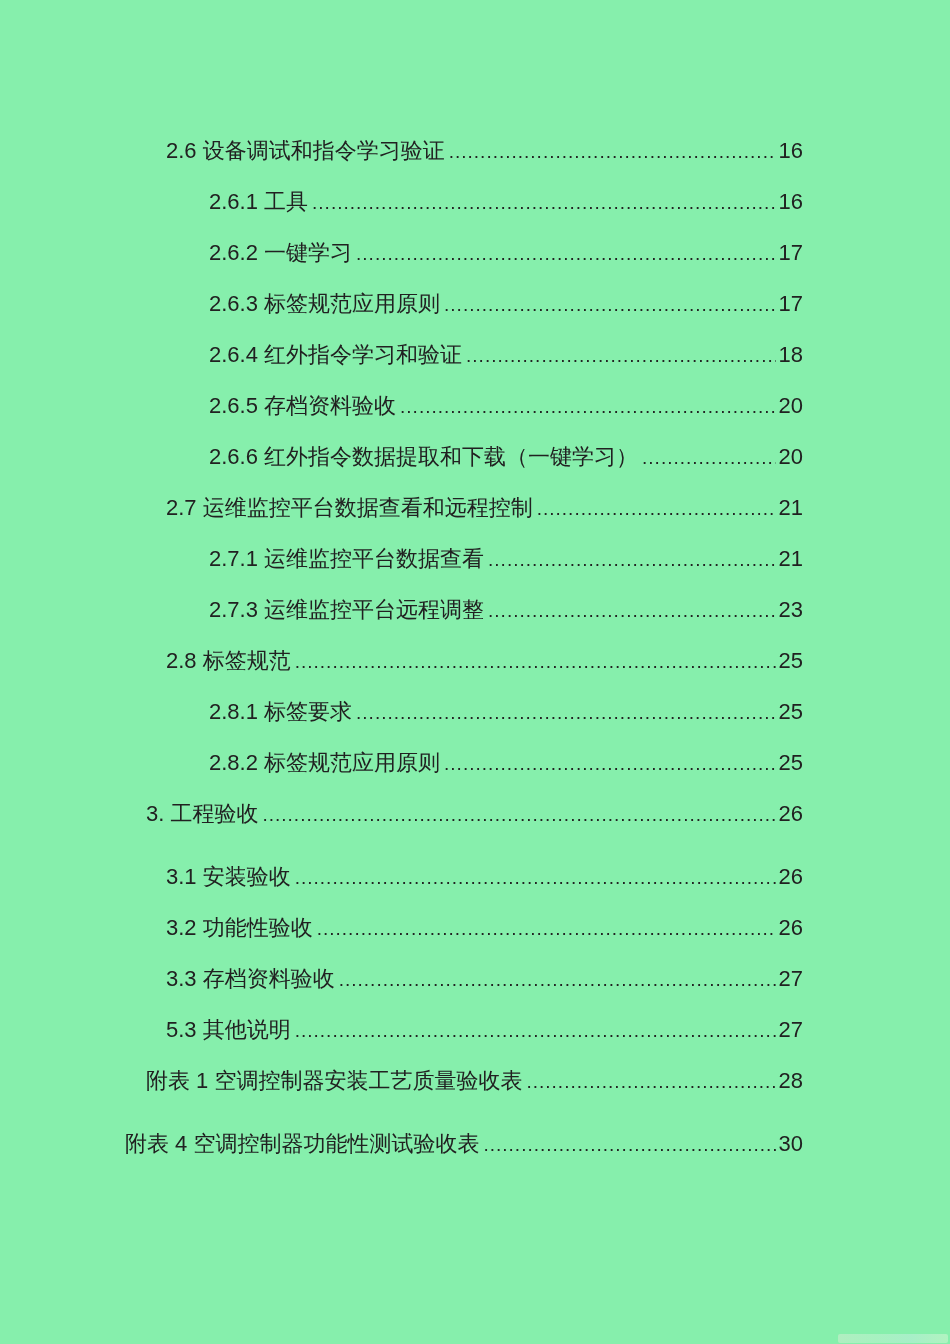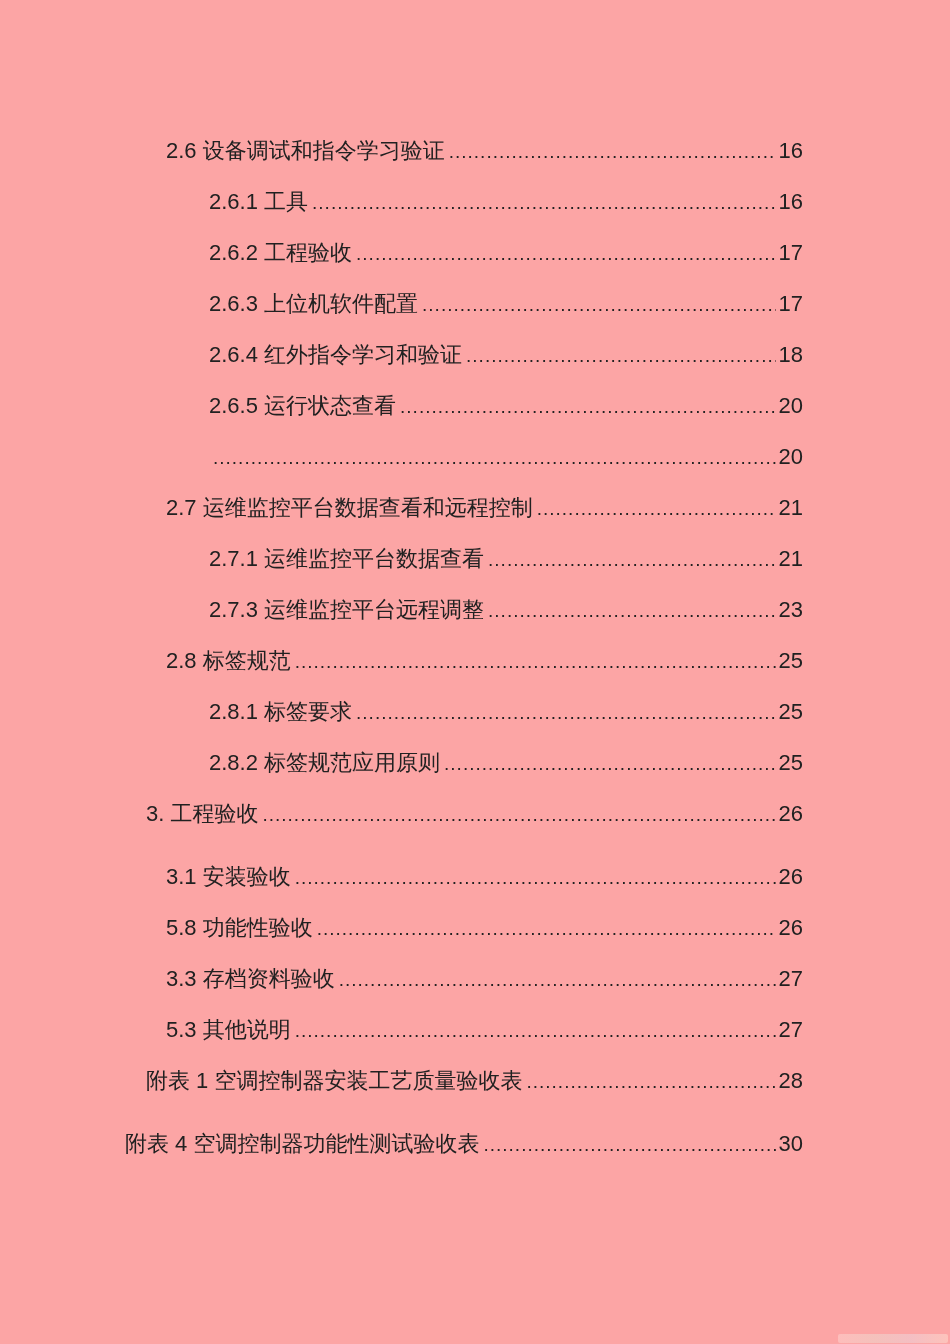--- a/index.html
+++ b/index.html
@@ -4,21 +4,21 @@
 <style>
   html, body {
     margin: 0;
     padding: 0;
     background: #ffffff;
   }
   .page {
     position: relative;
     width: 950px;
     height: 1344px;
-    background: #fca5a5;
+    background: #86efac;
     overflow: hidden;
     font-family: "Liberation Sans", "DejaVu Sans", sans-serif;
   }
   .toc {
     position: absolute;
     left: 125px;
     top: 138px;
     width: 678px;
     color: #212121;
     font-size: 22px;
@@ -78,40 +78,41 @@
     <span class="toc-label">2.6 设备调试和指令学习验证</span>
     <span class="toc-dots"></span>
     <span class="toc-page">16</span>
   </div>
       <div class="toc-row level-3">
     <span class="toc-label">2.6.1 工具</span>
     <span class="toc-dots"></span>
     <span class="toc-page">16</span>
   </div>
       <div class="toc-row level-3">
-    <span class="toc-label">2.6.2 工程验收</span>
+    <span class="toc-label">2.6.2 一键学习</span>
     <span class="toc-dots"></span>
     <span class="toc-page">17</span>
   </div>
       <div class="toc-row level-3">
-    <span class="toc-label">2.6.3 上位机软件配置</span>
+    <span class="toc-label">2.6.3 标签规范应用原则</span>
     <span class="toc-dots"></span>
     <span class="toc-page">17</span>
   </div>
       <div class="toc-row level-3">
     <span class="toc-label">2.6.4 红外指令学习和验证</span>
     <span class="toc-dots"></span>
     <span class="toc-page">18</span>
   </div>
       <div class="toc-row level-3">
-    <span class="toc-label">2.6.5 运行状态查看</span>
+    <span class="toc-label">2.6.5 存档资料验收</span>
     <span class="toc-dots"></span>
     <span class="toc-page">20</span>
   </div>
       <div class="toc-row level-3">
+    <span class="toc-label">2.6.6 红外指令数据提取和下载（一键学习）</span>
     <span class="toc-dots"></span>
     <span class="toc-page">20</span>
   </div>
       <div class="toc-row level-2">
     <span class="toc-label">2.7 运维监控平台数据查看和远程控制</span>
     <span class="toc-dots"></span>
     <span class="toc-page">21</span>
   </div>
       <div class="toc-row level-3">
     <span class="toc-label">2.7.1 运维监控平台数据查看</span>
@@ -142,21 +143,21 @@
     <span class="toc-label">3. 工程验收</span>
     <span class="toc-dots"></span>
     <span class="toc-page">26</span>
   </div>
       <div class="toc-row level-2">
     <span class="toc-label">3.1 安装验收</span>
     <span class="toc-dots"></span>
     <span class="toc-page">26</span>
   </div>
       <div class="toc-row level-2">
-    <span class="toc-label">5.8 功能性验收</span>
+    <span class="toc-label">3.2 功能性验收</span>
     <span class="toc-dots"></span>
     <span class="toc-page">26</span>
   </div>
       <div class="toc-row level-2">
     <span class="toc-label">3.3 存档资料验收</span>
     <span class="toc-dots"></span>
     <span class="toc-page">27</span>
   </div>
       <div class="toc-row level-2">
     <span class="toc-label">5.3 其他说明</span>

